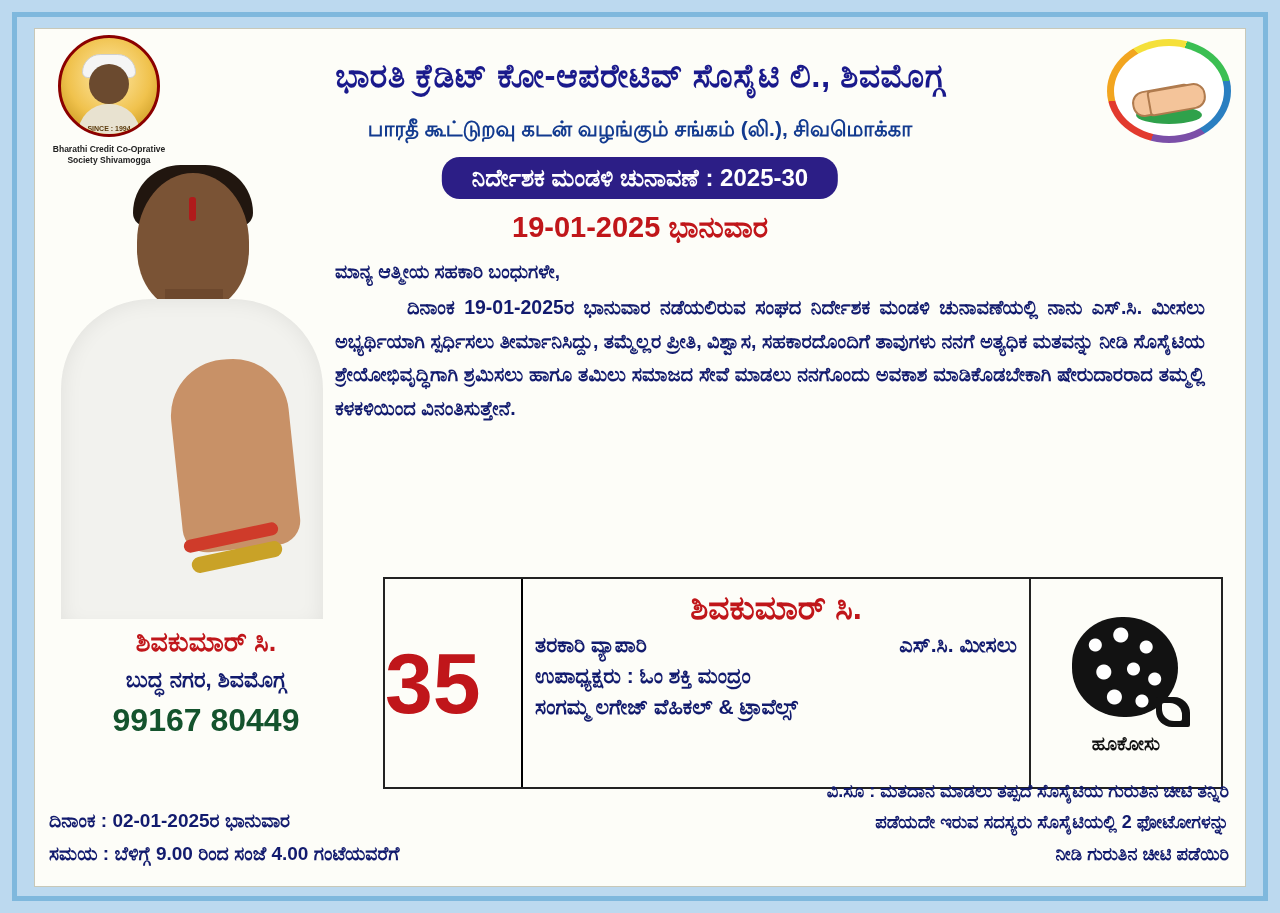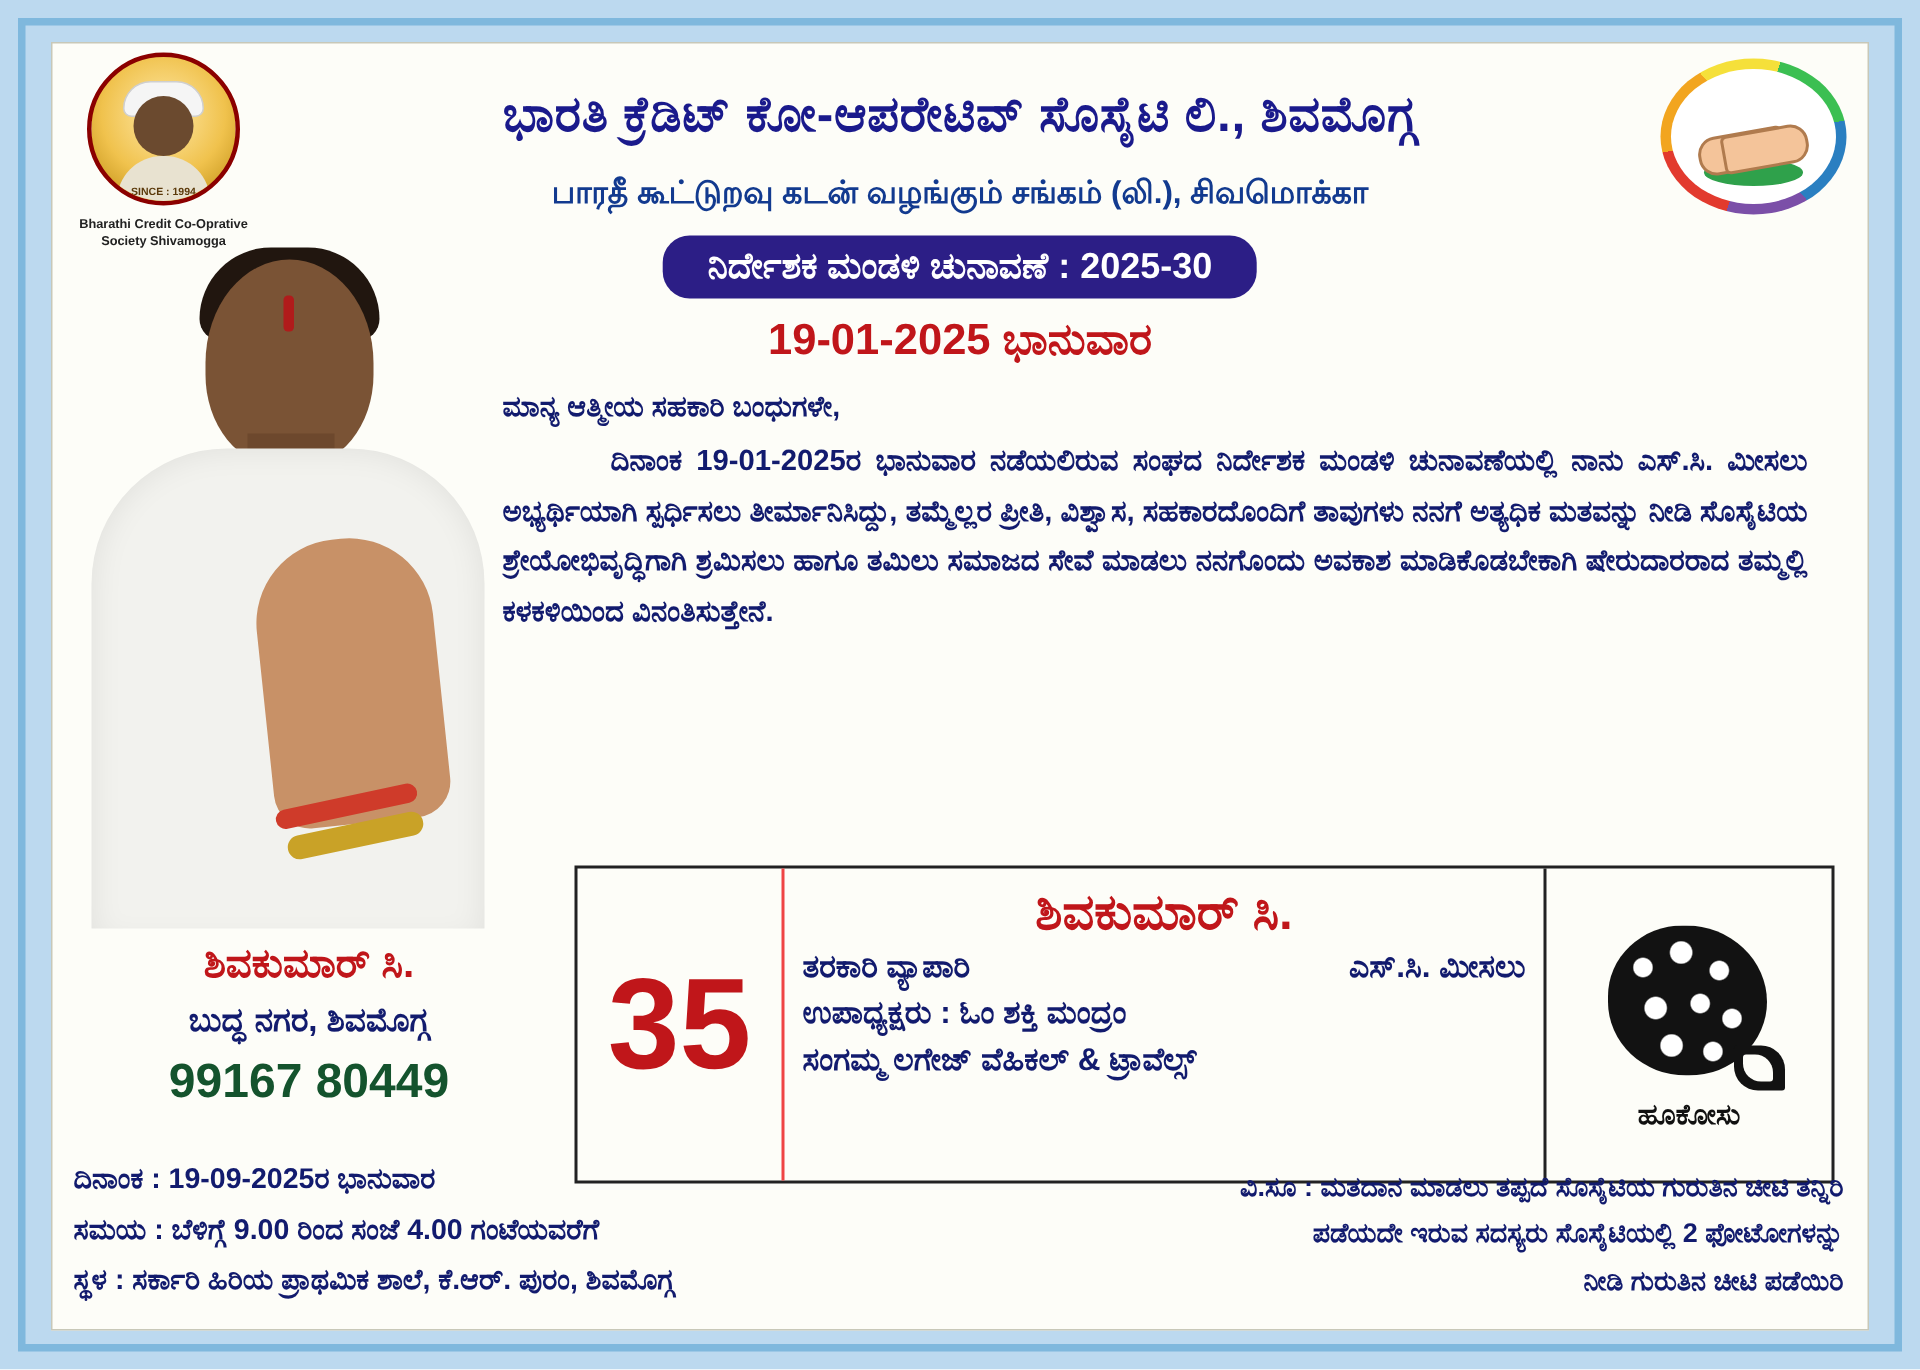--- a/index.html
+++ b/index.html
@@ -285,24 +285,23 @@
   .cand-table {
     position: absolute;
     left: 348px; right: 22px; top: 548px;
     height: 212px;
     border: 2px solid #222;
     box-sizing: border-box;
     display: flex;
   }
   .cell-number {
     width: 136px;
-    border-right: 2px solid #ef4444;
+    border-right: 2px solid #000000;
     display: flex;
     align-items: center;
-    justify-content: center;
   }
   .cell-number .num {
     font-size: 86px;
     font-weight: bold;
     color: #c0161a;
     line-height: 1;
   }
   .cell-info {
     flex: 1;
     padding: 10px 12px 6px 12px;
@@ -474,23 +473,22 @@
       <div class="cell-symbol">
         <div class="symbol-art">
           <div class="flower"></div>
           <div class="leaf"></div>
         </div>
         <div class="sym-label">ಹೂಕೋಸು</div>
       </div>
     </div>
 
     <div class="footer-left">
-      <div>ದಿನಾಂಕ : 19-09-2025ರ ಭಾನುವಾರ</div>
+      <div>ದಿನಾಂಕ : 02-01-2025ರ ಭಾನುವಾರ</div>
       <div>ಸಮಯ : ಬೆಳಿಗ್ಗೆ 9.00 ರಿಂದ ಸಂಜೆ 4.00 ಗಂಟೆಯವರೆಗೆ</div>
-      <div>ಸ್ಥಳ : ಸರ್ಕಾರಿ ಹಿರಿಯ ಪ್ರಾಥಮಿಕ ಶಾಲೆ, ಕೆ.ಆರ್. ಪುರಂ, ಶಿವಮೊಗ್ಗ</div>
     </div>
     <div class="footer-right">
       <div>ವಿ.ಸೂ : ಮತದಾನ ಮಾಡಲು ತಪ್ಪದೆ ಸೊಸೈಟಿಯ ಗುರುತಿನ ಚೀಟಿ ತನ್ನಿರಿ</div>
       <div>ಪಡೆಯದೇ ಇರುವ ಸದಸ್ಯರು ಸೊಸೈಟಿಯಲ್ಲಿ 2 ಫೋಟೋಗಳನ್ನು</div>
       <div>ನೀಡಿ ಗುರುತಿನ ಚೀಟಿ ಪಡೆಯಿರಿ</div>
     </div>
 
   </div>
 </div>
 

